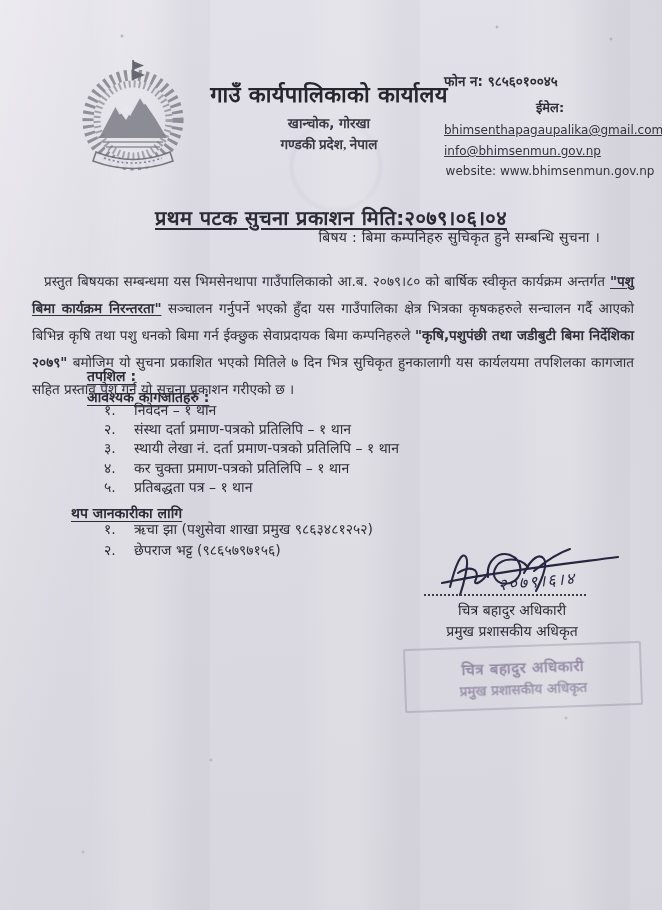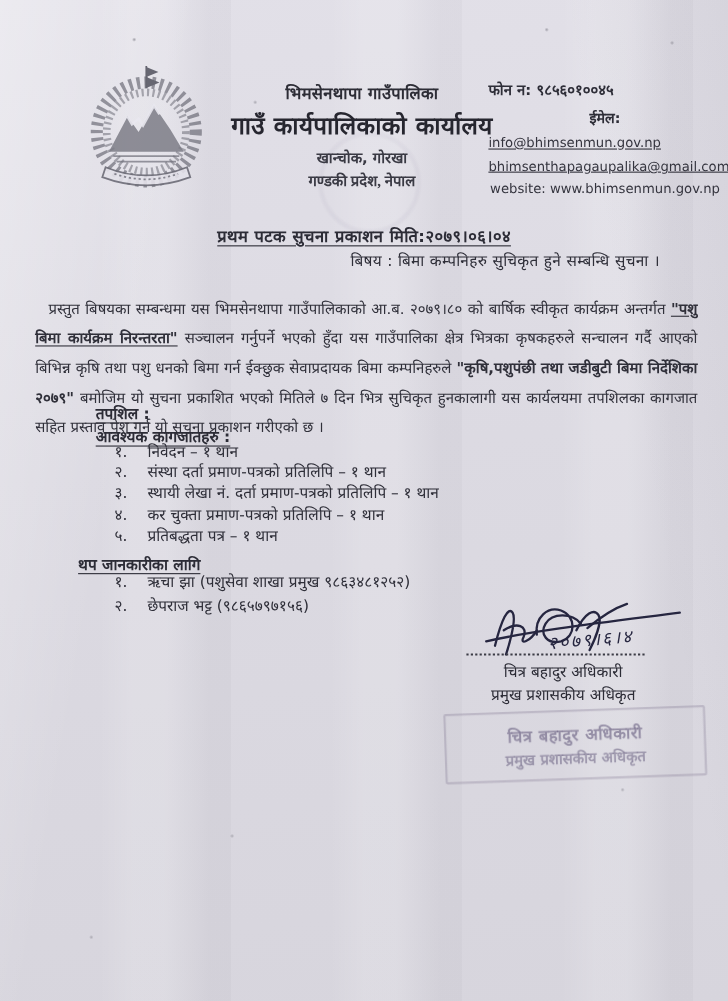--- a/index.html
+++ b/index.html
@@ -33,21 +33,21 @@
   .addr1{font-size:13.5px;font-weight:600;color:#3a3a44;margin-top:6px;}
   .addr2{font-size:13.5px;font-weight:600;color:#3a3a44;margin-top:3px;font-family:Liberation Serif, serif;}
   .ghost-stamp{left:290px;top:120px;width:86px;height:86px;border-radius:50%;
     border:3px double rgba(125,115,150,.12);filter:blur(1px);}
   .head-right{left:444px;top:72px;width:212px;}
   .phone{font-size:13.5px;font-weight:600;color:#2e2e38;}
   .email-label{font-size:13px;font-weight:600;color:#2e2e38;margin-top:8px;text-align:center;}
   .email{font-size:12px;color:#34343e;text-decoration:underline;margin-top:7px;}
   .website{font-size:12px;color:#34343e;margin-top:6px;text-align:center;}
   
-  .pub-line{left:0;top:204px;width:662px;text-align:center;font-size:15px;font-weight:bold;
+  .pub-line{left:0;top:204px;width:662px;text-align:center;font-size:20px;font-weight:bold;
     color:#2c2c36;text-decoration:underline;text-underline-offset:3px;letter-spacing:.4px;}
   .subject-line{left:0;top:227px;width:600px;text-align:right;font-size:14px;font-weight:normal;
     color:#2e2e38;letter-spacing:.3px;}
   
   .body-text{left:32px;top:254px;width:602px;font-size:13.6px;line-height:27px;
     text-align:justify;color:#30303a;text-indent:12px;}
   .seg-bu{font-weight:bold;text-decoration:underline;text-underline-offset:2px;}
   .seg-b{font-weight:bold;}
   
   .h-underline{font-weight:bold;text-decoration:underline;text-underline-offset:3px;
@@ -96,31 +96,30 @@
       <path d="M46,50 l4,7 6,-5 4,6 10,-18 5,8" stroke="#e9e8ef" stroke-width="2.4" fill="none" opacity="0.9"></path>
       <path d="M33,86 h60 M36,91 h54" stroke="#5d5d68" stroke-width="1.6" opacity="0.7"></path>
       <path d="M26,96 q37,15 74,0 l3,9 q-40,15 -80,0 z" fill="#e3e1e9" stroke="#5d5d68" stroke-width="1.6" opacity="0.9"></path>
       <path d="M34,102 q29,10 58,0" stroke="#5d5d68" stroke-width="1.6" stroke-dasharray="2 2.5" fill="none" opacity="0.8"></path>
     </svg>
   </div>
 
   <div class="abs ghost-stamp"></div>
 
   <div class="abs head-center">
-    <div class="muni">भिमसेनथापा गाउँपालिका</div>
     <div class="office">गाउँ कार्यपालिकाको कार्यालय</div>
     <div class="addr1">खान्चोक, गोरखा</div>
     <div class="addr2">गण्डकी प्रदेश, नेपाल</div>
   </div>
 
   <div class="abs head-right">
     <div class="phone">फोन न: ९८५६०१००४५</div>
     <div class="email-label">ईमेल:</div>
+    <div class="email">bhimsenthapagaupalika@gmail.com</div>
     <div class="email">info@bhimsenmun.gov.np</div>
-    <div class="email">bhimsenthapagaupalika@gmail.com</div>
     <div class="website">website: www.bhimsenmun.gov.np</div>
   </div>
 
   <div class="abs pub-line">प्रथम पटक सुचना प्रकाशन मिति:२०७९।०६।०४</div>
   <div class="abs subject-line">बिषय : बिमा कम्पनिहरु सुचिकृत हुने सम्बन्धि सुचना ।</div>
 
   <p class="abs body-text"><span>प्रस्तुत बिषयका सम्बन्धमा यस भिमसेनथापा गाउँपालिकाको आ.ब. २०७९।८० को बार्षिक स्वीकृत कार्यक्रम अन्तर्गत </span><span class="seg-bu">"पशु बिमा कार्यक्रम निरन्तरता"</span><span> सञ्चालन गर्नुपर्ने भएको हुँदा यस गाउँपालिका क्षेत्र भित्रका कृषकहरुले सन्चालन गर्दै आएको बिभिन्न कृषि तथा पशु धनको बिमा गर्न ईक्छुक सेवाप्रदायक बिमा कम्पनिहरुले </span><span class="seg-b">"कृषि,पशुपंछी तथा जडीबुटी बिमा निर्देशिका २०७९"</span><span> बमोजिम यो सुचना प्रकाशित भएको मितिले ७ दिन भित्र सुचिकृत हुनकालागी यस कार्यलयमा तपशिलका कागजात सहित प्रस्ताव पेश गर्न यो सुचना प्रकाशन गरीएको छ ।</span></p>
 
   <div class="abs h-underline tapasil">तपशिल :</div>
   <div class="abs h-underline docs-heading">आवश्यक कागजातहरु :</div>

